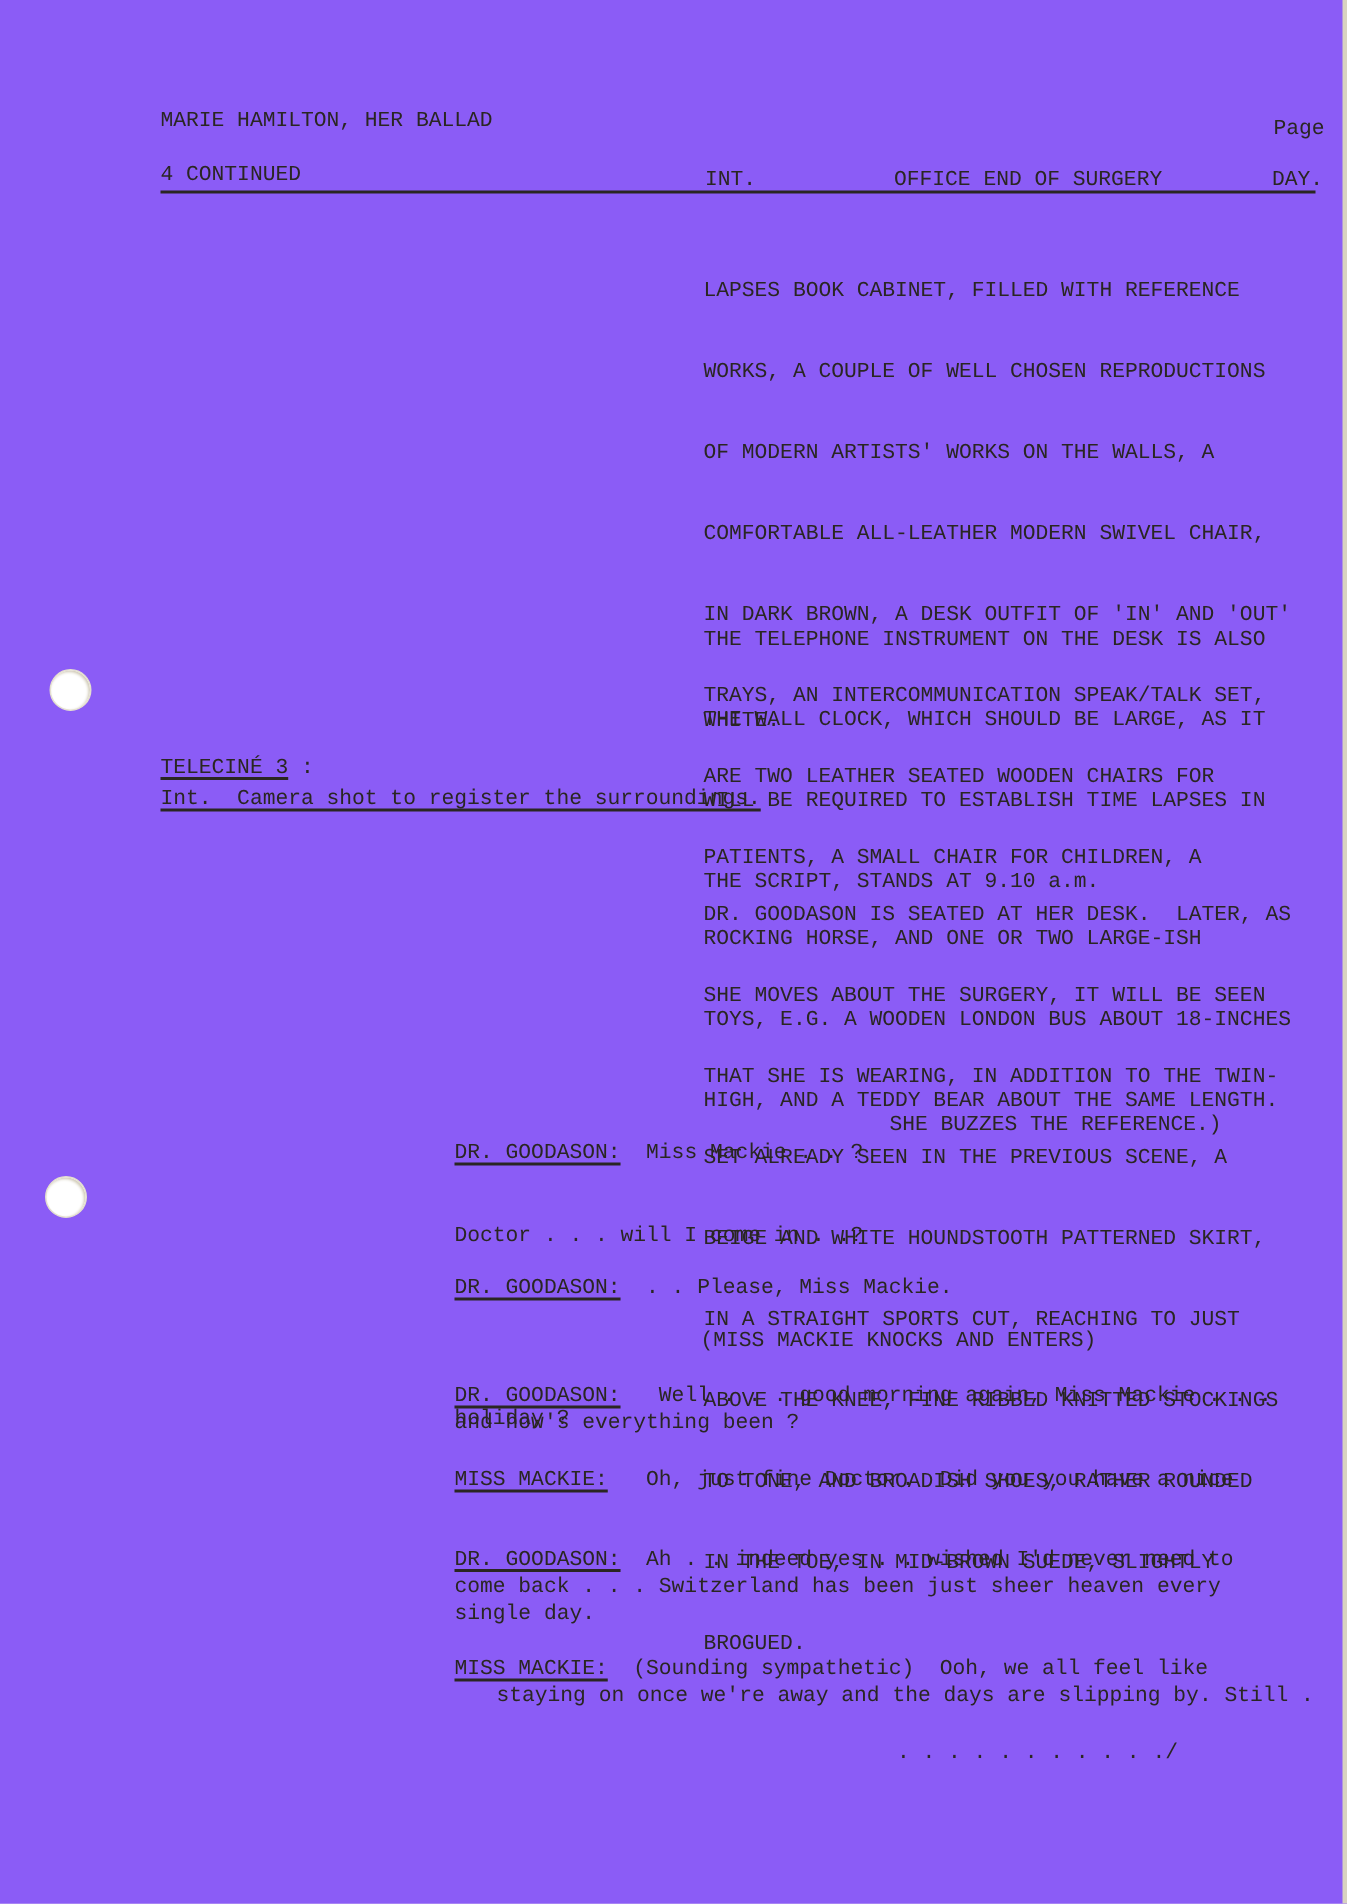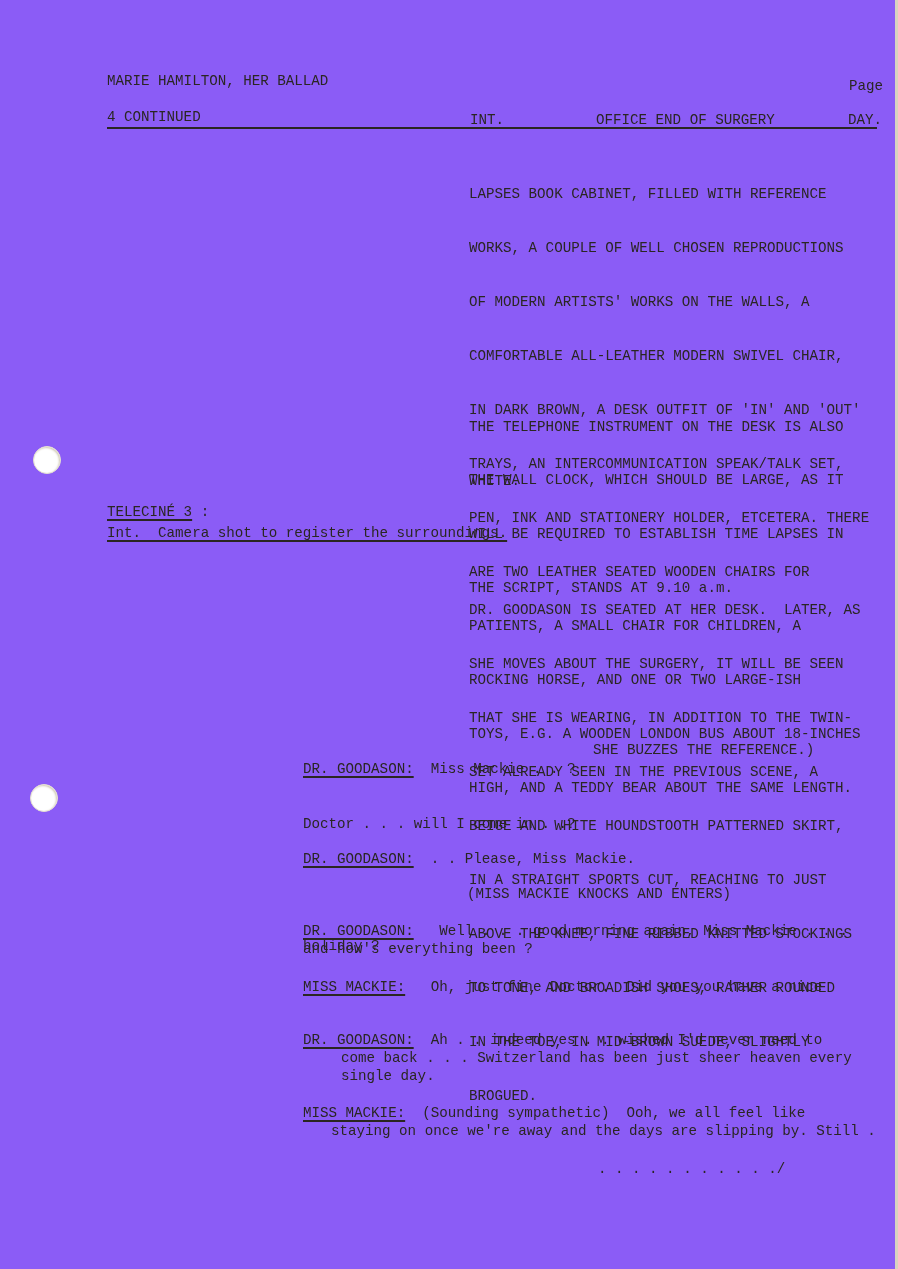--- a/index.html
+++ b/index.html
@@ -43,21 +43,20 @@
   <div class="abs" style="left:848px; top:111px;">DAY.</div>
   <div class="rule" style="left:107px; top:127px; width:770px;"></div>
 
   <div class="para" style="left:469px; top:149px;">
     <div>LAPSES BOOK CABINET, FILLED WITH REFERENCE</div>
     <div>WORKS, A COUPLE OF WELL CHOSEN REPRODUCTIONS</div>
     <div>OF MODERN ARTISTS' WORKS ON THE WALLS, A</div>
     <div>COMFORTABLE ALL-LEATHER MODERN SWIVEL CHAIR,</div>
     <div>IN DARK BROWN, A DESK OUTFIT OF 'IN' AND 'OUT'</div>
     <div>TRAYS, AN INTERCOMMUNICATION SPEAK/TALK SET,</div>
-    <div>PEN, INK AND STATIONERY HOLDER, ETCETERA. THERE</div>
     <div>ARE TWO LEATHER SEATED WOODEN CHAIRS FOR</div>
     <div>PATIENTS, A SMALL CHAIR FOR CHILDREN, A</div>
     <div>ROCKING HORSE, AND ONE OR TWO LARGE-ISH</div>
     <div>TOYS, E.G. A WOODEN LONDON BUS ABOUT 18-INCHES</div>
     <div>HIGH, AND A TEDDY BEAR ABOUT THE SAME LENGTH.</div>
   </div>
 
   <div class="para" style="left:469px; top:382px;">
     <div>THE TELEPHONE INSTRUMENT ON THE DESK IS ALSO</div>
     <div>WHITE.</div>
@@ -94,20 +93,20 @@
 
   <div class="abs" style="left:467px; top:885px;">(MISS MACKIE KNOCKS AND ENTERS)</div>
 
   <div class="abs" style="left:303px; top:922px;"><span class="u">DR. GOODASON:</span><span>   Well . . . good morning again, Miss Mackie . . .</span></div>
   <div class="abs" style="left:303px; top:940px;">and how's everything been ?</div>
 
   <div class="abs" style="left:303px; top:978px;"><span class="u">MISS MACKIE:</span><span>   Oh, just fine Doctor.  Did you you have a nice</span></div>
   <div class="abs" style="left:303px; top:937px;">holiday ?</div>
 
   <div class="abs" style="left:303px; top:1031px;"><span class="u">DR. GOODASON:</span><span>  Ah . . indeed yes . . wished I'd never need to</span></div>
-  <div class="abs" style="left:303px; top:1049px;margin-left:38px;">come back . . . Switzerland has been just sheer heaven every
+  <div class="abs" style="left:303px; top:1049px;">come back . . . Switzerland has been just sheer heaven every
 single day.</div>
 
   <div class="abs" style="left:303px; top:1104px;"><span class="u">MISS MACKIE:</span><span>  (Sounding sympathetic)  Ooh, we all feel like</span></div>
   <div class="abs" style="left:315px; top:1122px;margin-left:16px;">staying on once we're away and the days are slipping by. Still .</div>
 
   <div class="abs" style="left:598px; top:1160px;">. . . . . . . . . . ./</div>
 </div>
 
 </body></html>

